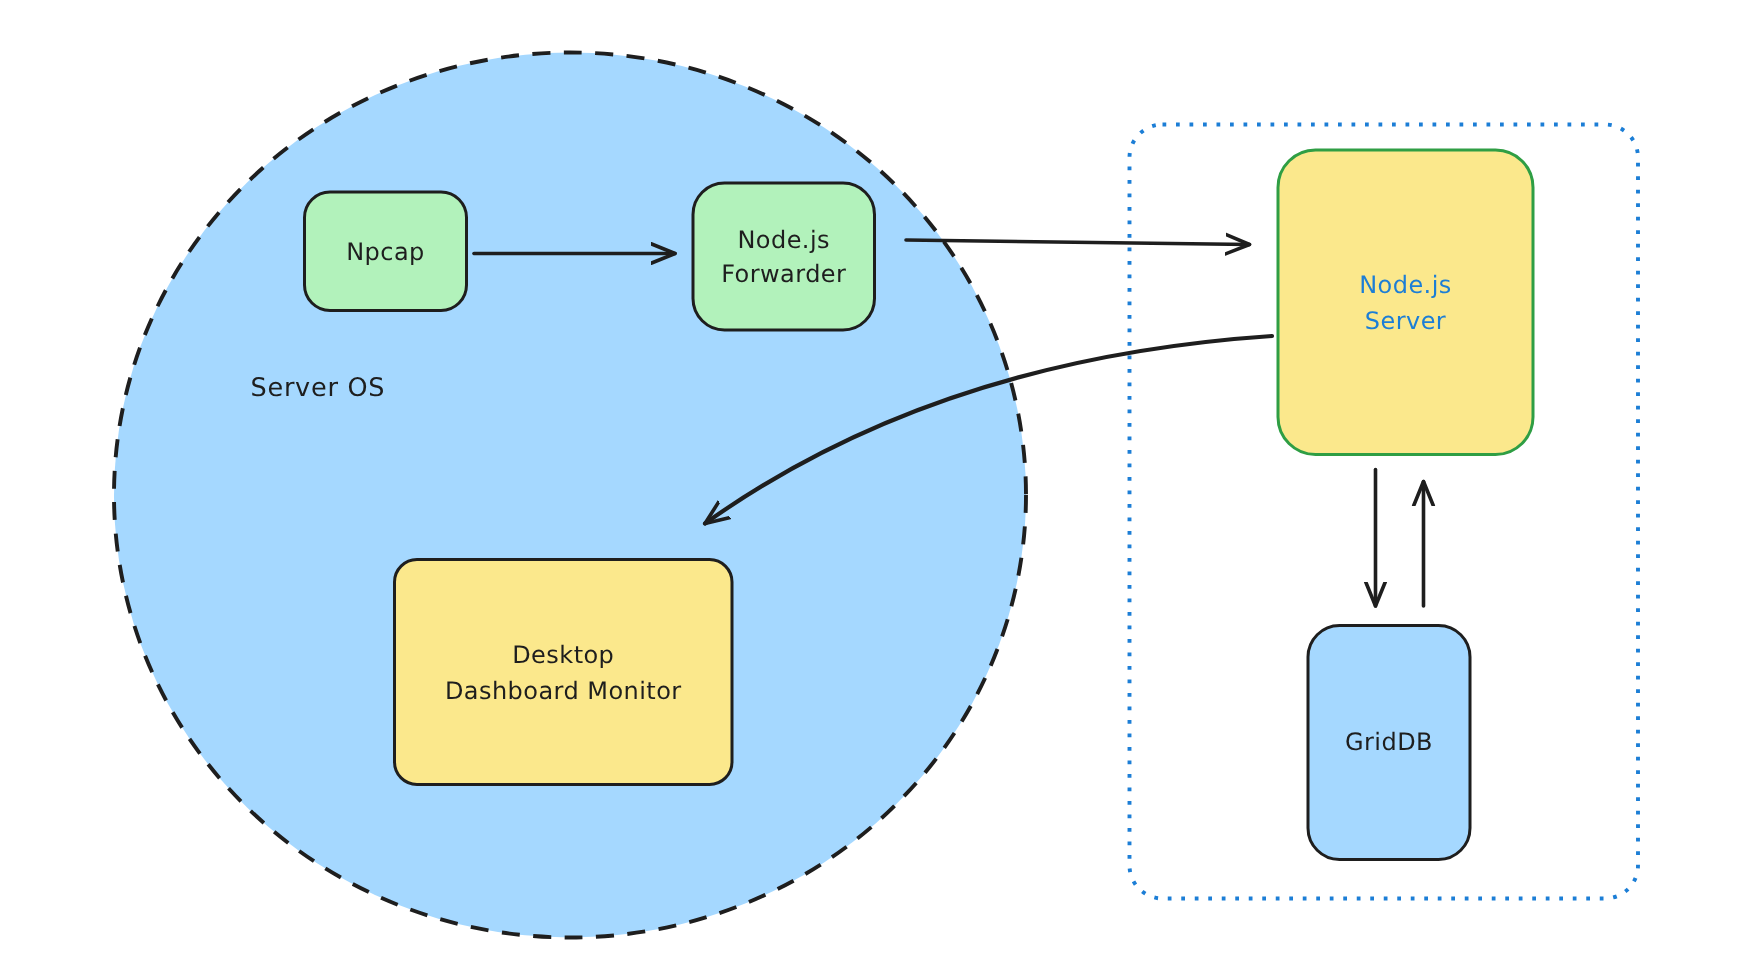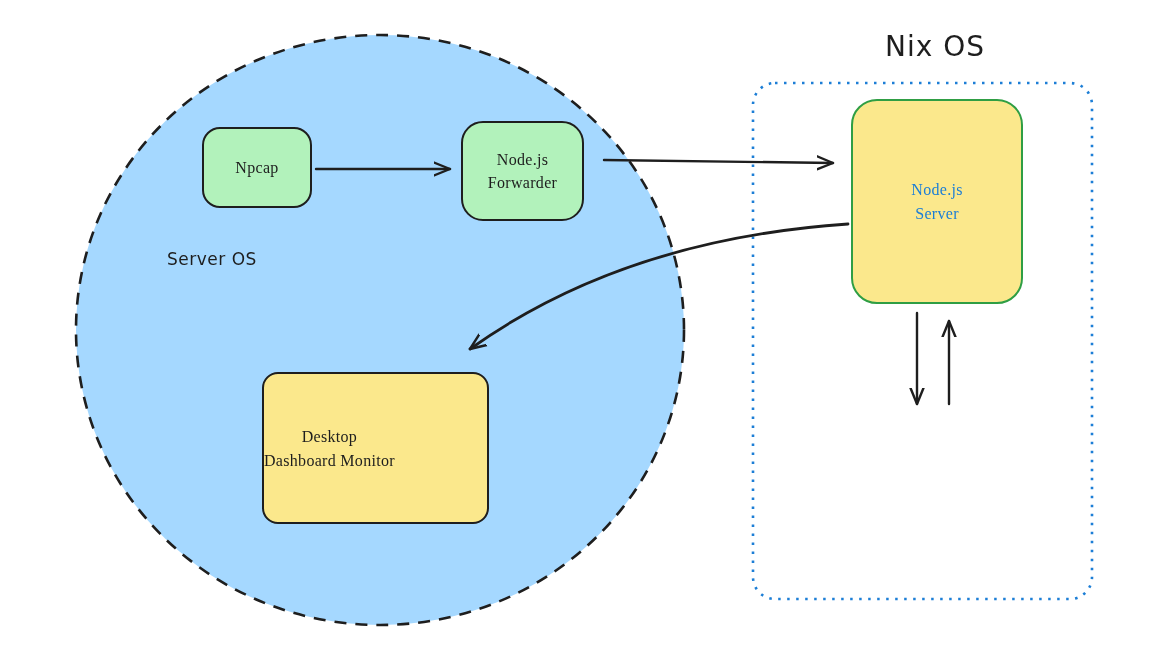--- a/index.html
+++ b/index.html
@@ -23,21 +23,20 @@
     position: absolute;
     box-sizing: border-box;
     display: flex;
     align-items: center;
     justify-content: center;
     text-align: center;
     color: #1e1e1e;
     font-size: 16px;
     line-height: 1.45;
     letter-spacing: 0.3px;
-    font-family: Liberation Serif, serif;
   }
   .node .node-label {
     white-space: pre-line;
   }
   .node-npcap {
     left: 202px; top: 127px; width: 110px; height: 81px;
     background: #b2f2bb;
     border: 2.5px solid #1e1e1e;
     border-radius: 18px;
   }
@@ -53,21 +52,21 @@
     border: 2.5px solid #2f9e44;
     border-radius: 26px;
     color: #1c7ed6;
   }
   .node-desktop {
     left: 262px; top: 372px; width: 227px; height: 152px;
     background: #fbe88c;
     border: 2.5px solid #1e1e1e;
     border-radius: 16px;
     flex-direction: column;
-    align-items: flex-start;
+    align-items: center;
     justify-content: flex-start;
     padding: 0;
   }
   .node-desktop .titlebar {
     height: 25px;
     border-bottom: 2px solid #1e1e1e;
     border-radius: 14px 14px 0 0;
   }
   .node-desktop .body {
     flex: 1;
@@ -120,21 +119,20 @@
 
     <path d="M848,224 C 730,232 592,262 470,349" fill="none" stroke="#1e1e1e" stroke-width="2.8" stroke-linecap="round" marker-end="url(#ah)"></path>
 
     <path d="M917,313 L917,404" fill="none" stroke="#1e1e1e" stroke-width="2.4" stroke-linecap="round" marker-end="url(#ah)"></path>
 
     <path d="M949,404 L949,321" fill="none" stroke="#1e1e1e" stroke-width="2.4" stroke-linecap="round" marker-end="url(#ah)"></path>
   </svg>
 
   <div class="group-label windows-label">Server OS</div>
 
-  <div class="group-label nix-label">Nix OS</div>
 
   <div class="node node-npcap">
     <span class="node-label">Npcap</span>
   </div>
 
   <div class="node node-forwarder">
     <span class="node-label">Node.js
 Forwarder</span>
   </div>
 
@@ -144,14 +142,17 @@
   </div>
 
   <div class="node node-desktop">
     <div class="titlebar"></div>
     <div class="body">
       <span class="node-label">Desktop
 Dashboard Monitor</span>
     </div>
   </div>
 
+  <div class="node node-griddb">
+    <span class="node-label">GridDB</span>
+  </div>
 
 </div>
 
 </body></html>

